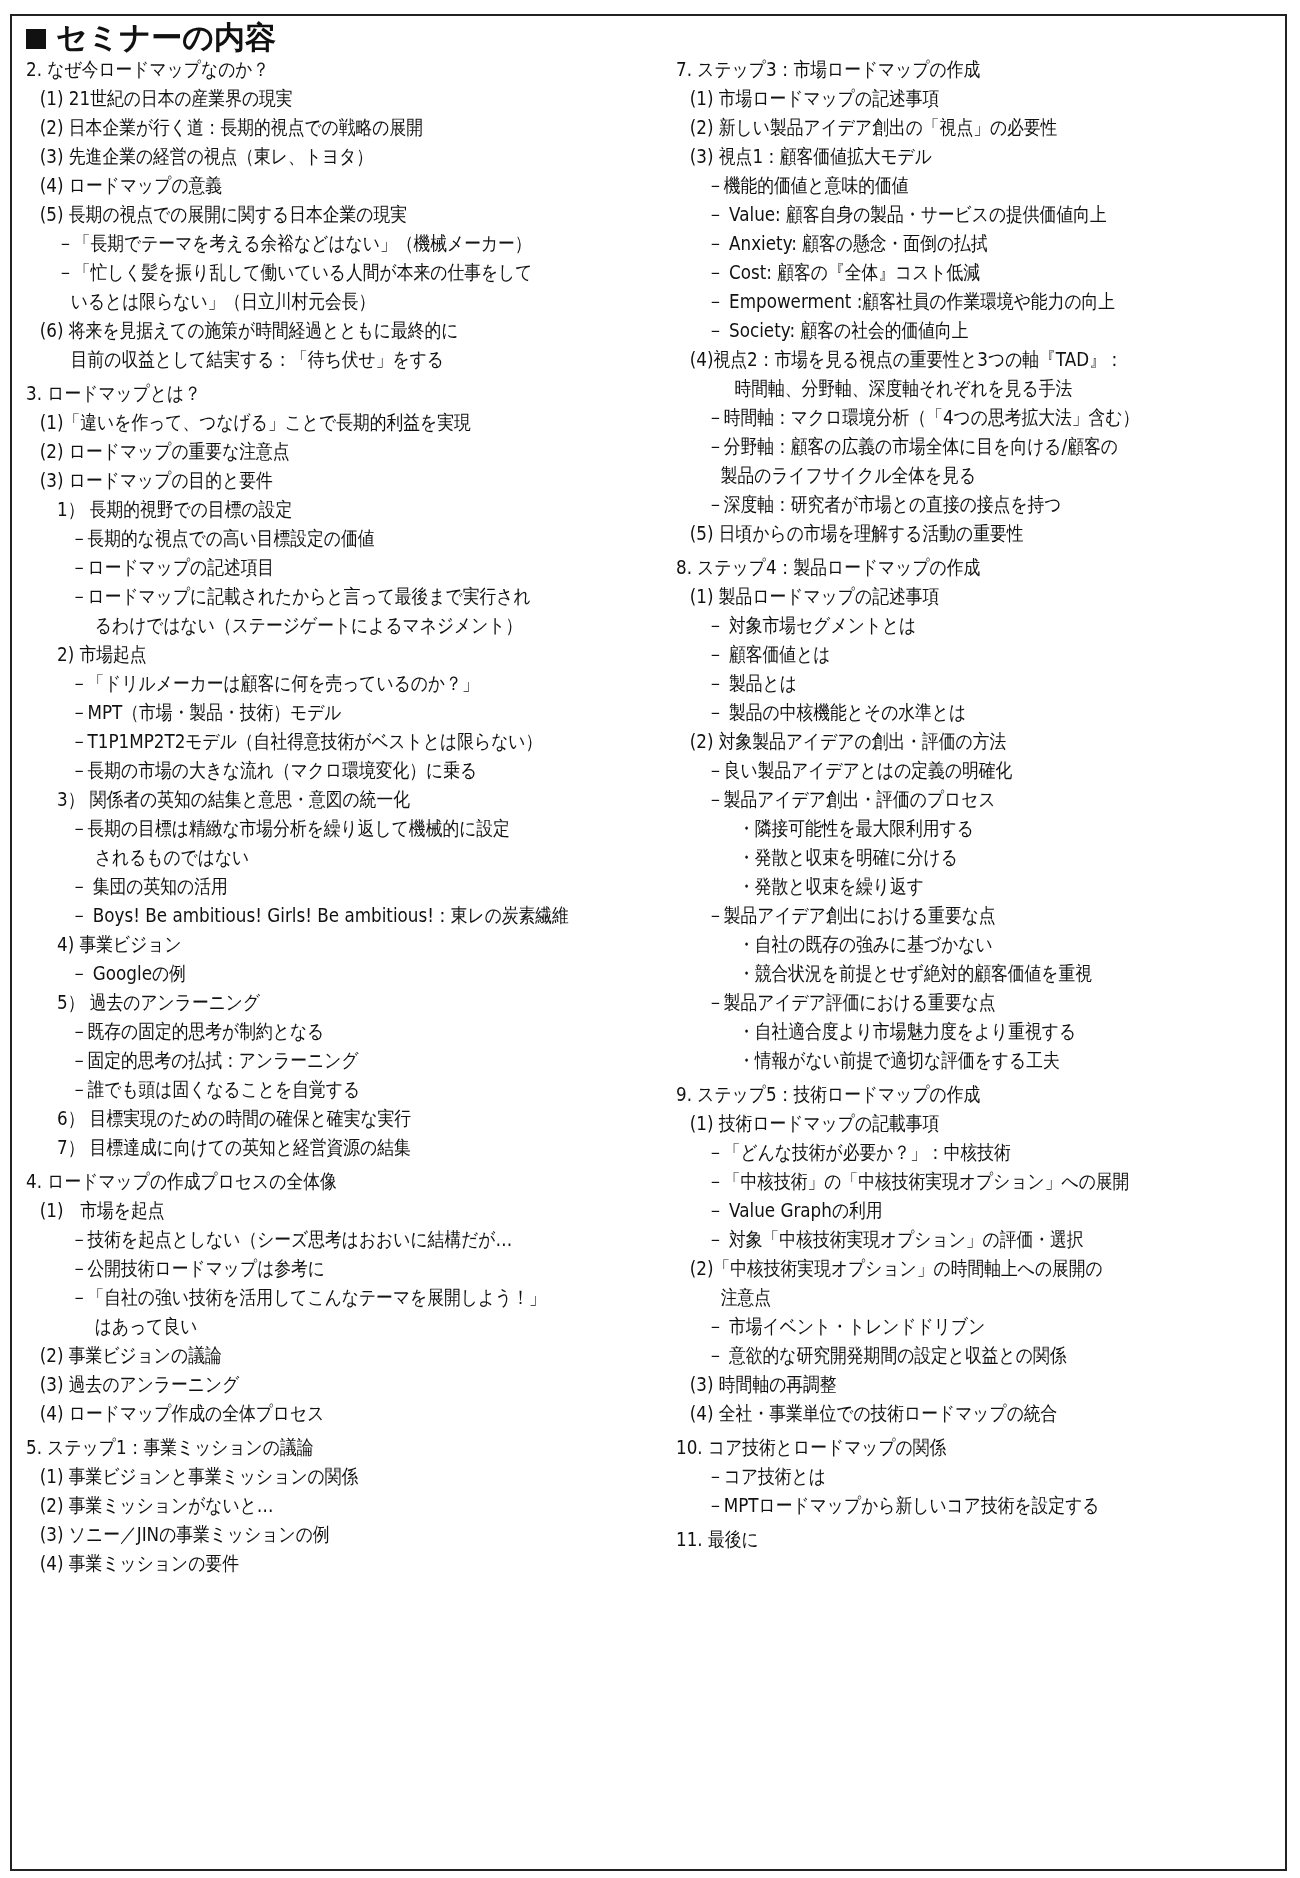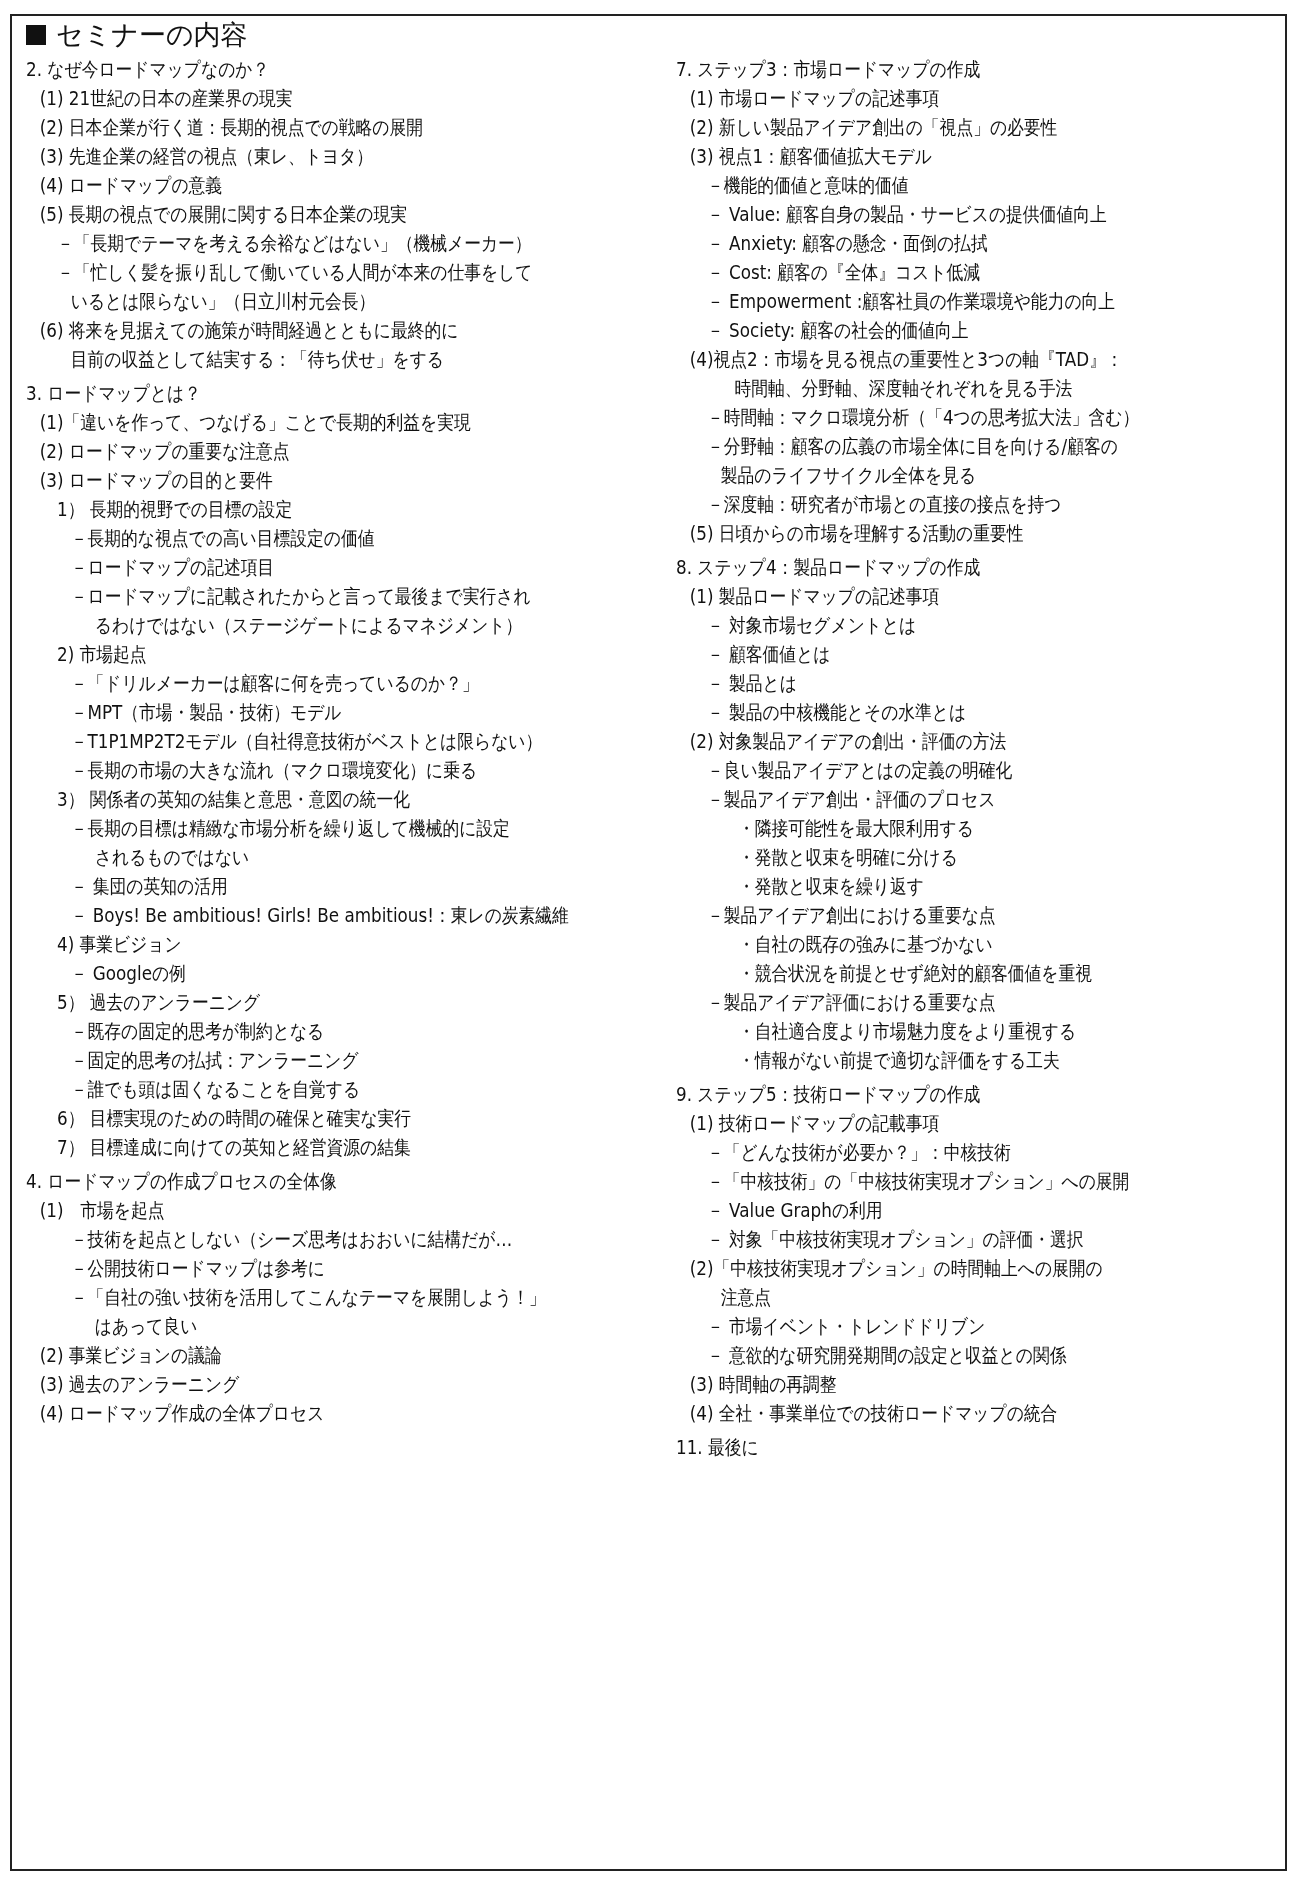--- a/index.html
+++ b/index.html
@@ -21,22 +21,22 @@
     top: 14px;
     width: 1277px;
     height: 1857px;
     border: 2px solid #222222;
     box-sizing: border-box;
   }
   .title {
     position: absolute;
     left: 26px;
     top: 17px;
-    font-size: 27px;
-    font-weight: normal;
+    font-size: 31px;
+    font-weight: bold;
     letter-spacing: 0px;
     white-space: nowrap;
   }
   .title .sq {
     display: inline-block;
     width: 20px;
     height: 20px;
     background: #111111;
     margin-right: 10px;
     vertical-align: -1px;
@@ -121,20 +121,27 @@
       <div class="line lv0">4. ロードマップの作成プロセスの全体像</div>
       <div class="line lv1">(1)　市場を起点</div>
       <div class="line lv3">－技術を起点としない（シーズ思考はおおいに結構だが…</div>
       <div class="line lv3">－公開技術ロードマップは参考に</div>
       <div class="line lv3">－「自社の強い技術を活用してこんなテーマを展開しよう！」</div>
       <div class="line cont3">はあって良い</div>
       <div class="line lv1">(2) 事業ビジョンの議論</div>
       <div class="line lv1">(3) 過去のアンラーニング</div>
       <div class="line lv1">(4) ロードマップ作成の全体プロセス</div>
     </div>
+    <div class="section">
+      <div class="line lv0">5. ステップ1：事業ミッションの議論</div>
+      <div class="line lv1">(1) 事業ビジョンと事業ミッションの関係</div>
+      <div class="line lv1">(2) 事業ミッションがないと…</div>
+      <div class="line lv1">(3) ソニー／JINの事業ミッションの例</div>
+      <div class="line lv1">(4) 事業ミッションの要件</div>
+    </div>
   </div>
 <div class="col right" id="col-right">
     <div class="section">
       <div class="line lv0">7. ステップ3：市場ロードマップの作成</div>
       <div class="line lv1">(1) 市場ロードマップの記述事項</div>
       <div class="line lv1">(2) 新しい製品アイデア創出の「視点」の必要性</div>
       <div class="line lv1">(3) 視点1：顧客価値拡大モデル</div>
       <div class="line lv2">－機能的価値と意味的価値</div>
       <div class="line lv2">－ Value: 顧客自身の製品・サービスの提供価値向上</div>
       <div class="line lv2">－ Anxiety: 顧客の懸念・面倒の払拭</div>
@@ -177,15 +184,20 @@
       <div class="line lv2">－ Value Graphの利用</div>
       <div class="line lv2">－ 対象「中核技術実現オプション」の評価・選択</div>
       <div class="line lv1">(2)「中核技術実現オプション」の時間軸上への展開の</div>
       <div class="line cont1">注意点</div>
       <div class="line lv2">－ 市場イベント・トレンドドリブン</div>
       <div class="line lv2">－ 意欲的な研究開発期間の設定と収益との関係</div>
       <div class="line lv1">(3) 時間軸の再調整</div>
       <div class="line lv1">(4) 全社・事業単位での技術ロードマップの統合</div>
     </div>
     <div class="section">
+      <div class="line lv0">10. コア技術とロードマップの関係</div>
+      <div class="line lv2">－コア技術とは</div>
+      <div class="line lv2">－MPTロードマップから新しいコア技術を設定する</div>
+    </div>
+    <div class="section">
       <div class="line lv0">11. 最後に</div>
     </div>
   </div>
 
 </body></html>

